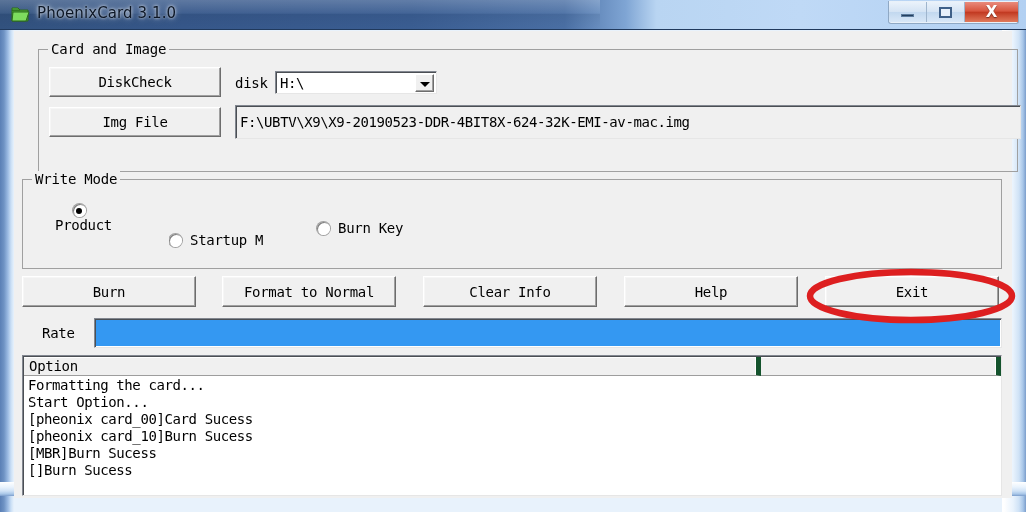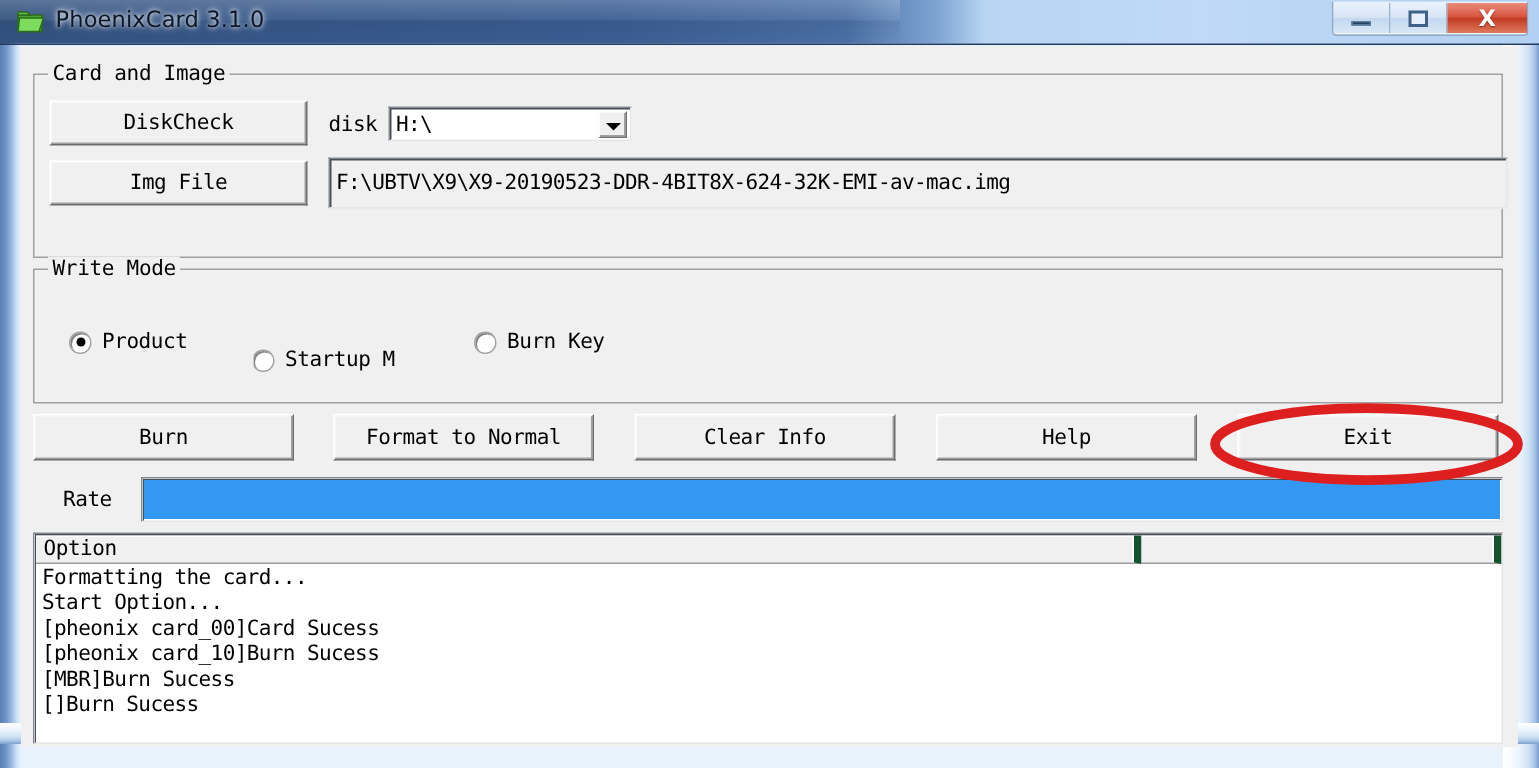--- a/index.html
+++ b/index.html
@@ -392,21 +392,21 @@
       <div class="winbtn min"></div>
       <div class="winbtn max"></div>
       <div class="winbtn close">
         <span class="x">X</span>
       </div>
     </div>
   </div>
 
   <div class="client">
 
-    <div class="groupbox" style="left:8px; top:18px; width:980px; height:123px;">
+    <div class="groupbox" style="left:24px; top:18px; width:980px; height:123px;">
       <span class="group-legend">Card and Image</span>
 
       <div class="btn" style="left:10px; top:17px; width:172px; height:30px;">
         <span>DiskCheck</span>
       </div>
 
       <span class="static-label" style="left:196px; top:25px;">disk</span>
 
       <div class="sunken" style="left:236px; top:21px; width:162px; height:23px;">
         <span class="field-text">H:\</span>
@@ -422,21 +422,21 @@
       <div class="sunken" style="left:196px; top:55px; width:786px; height:34px; background:#f0f0f0;">
         <span class="field-text">F:\UBTV\X9\X9-20190523-DDR-4BIT8X-624-32K-EMI-av-mac.img</span>
       </div>
 
     </div>
 
     <div class="groupbox" style="left:8px; top:148px; width:980px; height:90px;">
       <span class="group-legend">Write Mode</span>
 
       <div class="radio-row">
-        <div class="radio checked" style="left:24px; top:40px;">
+        <div class="radio checked" style="left:24px; top:24px;flex-direction:column;">
           <span class="circle"></span>
           <span class="rlabel">Product</span>
         </div>
 
         <div class="radio clipped" style="left:146px; top:52px; width:116px;">
           <span class="circle"></span>
           <span class="rlabel">Startup M</span>
         </div>
 
         <div class="radio" style="left:274px; top:40px;padding-left:20px;">

